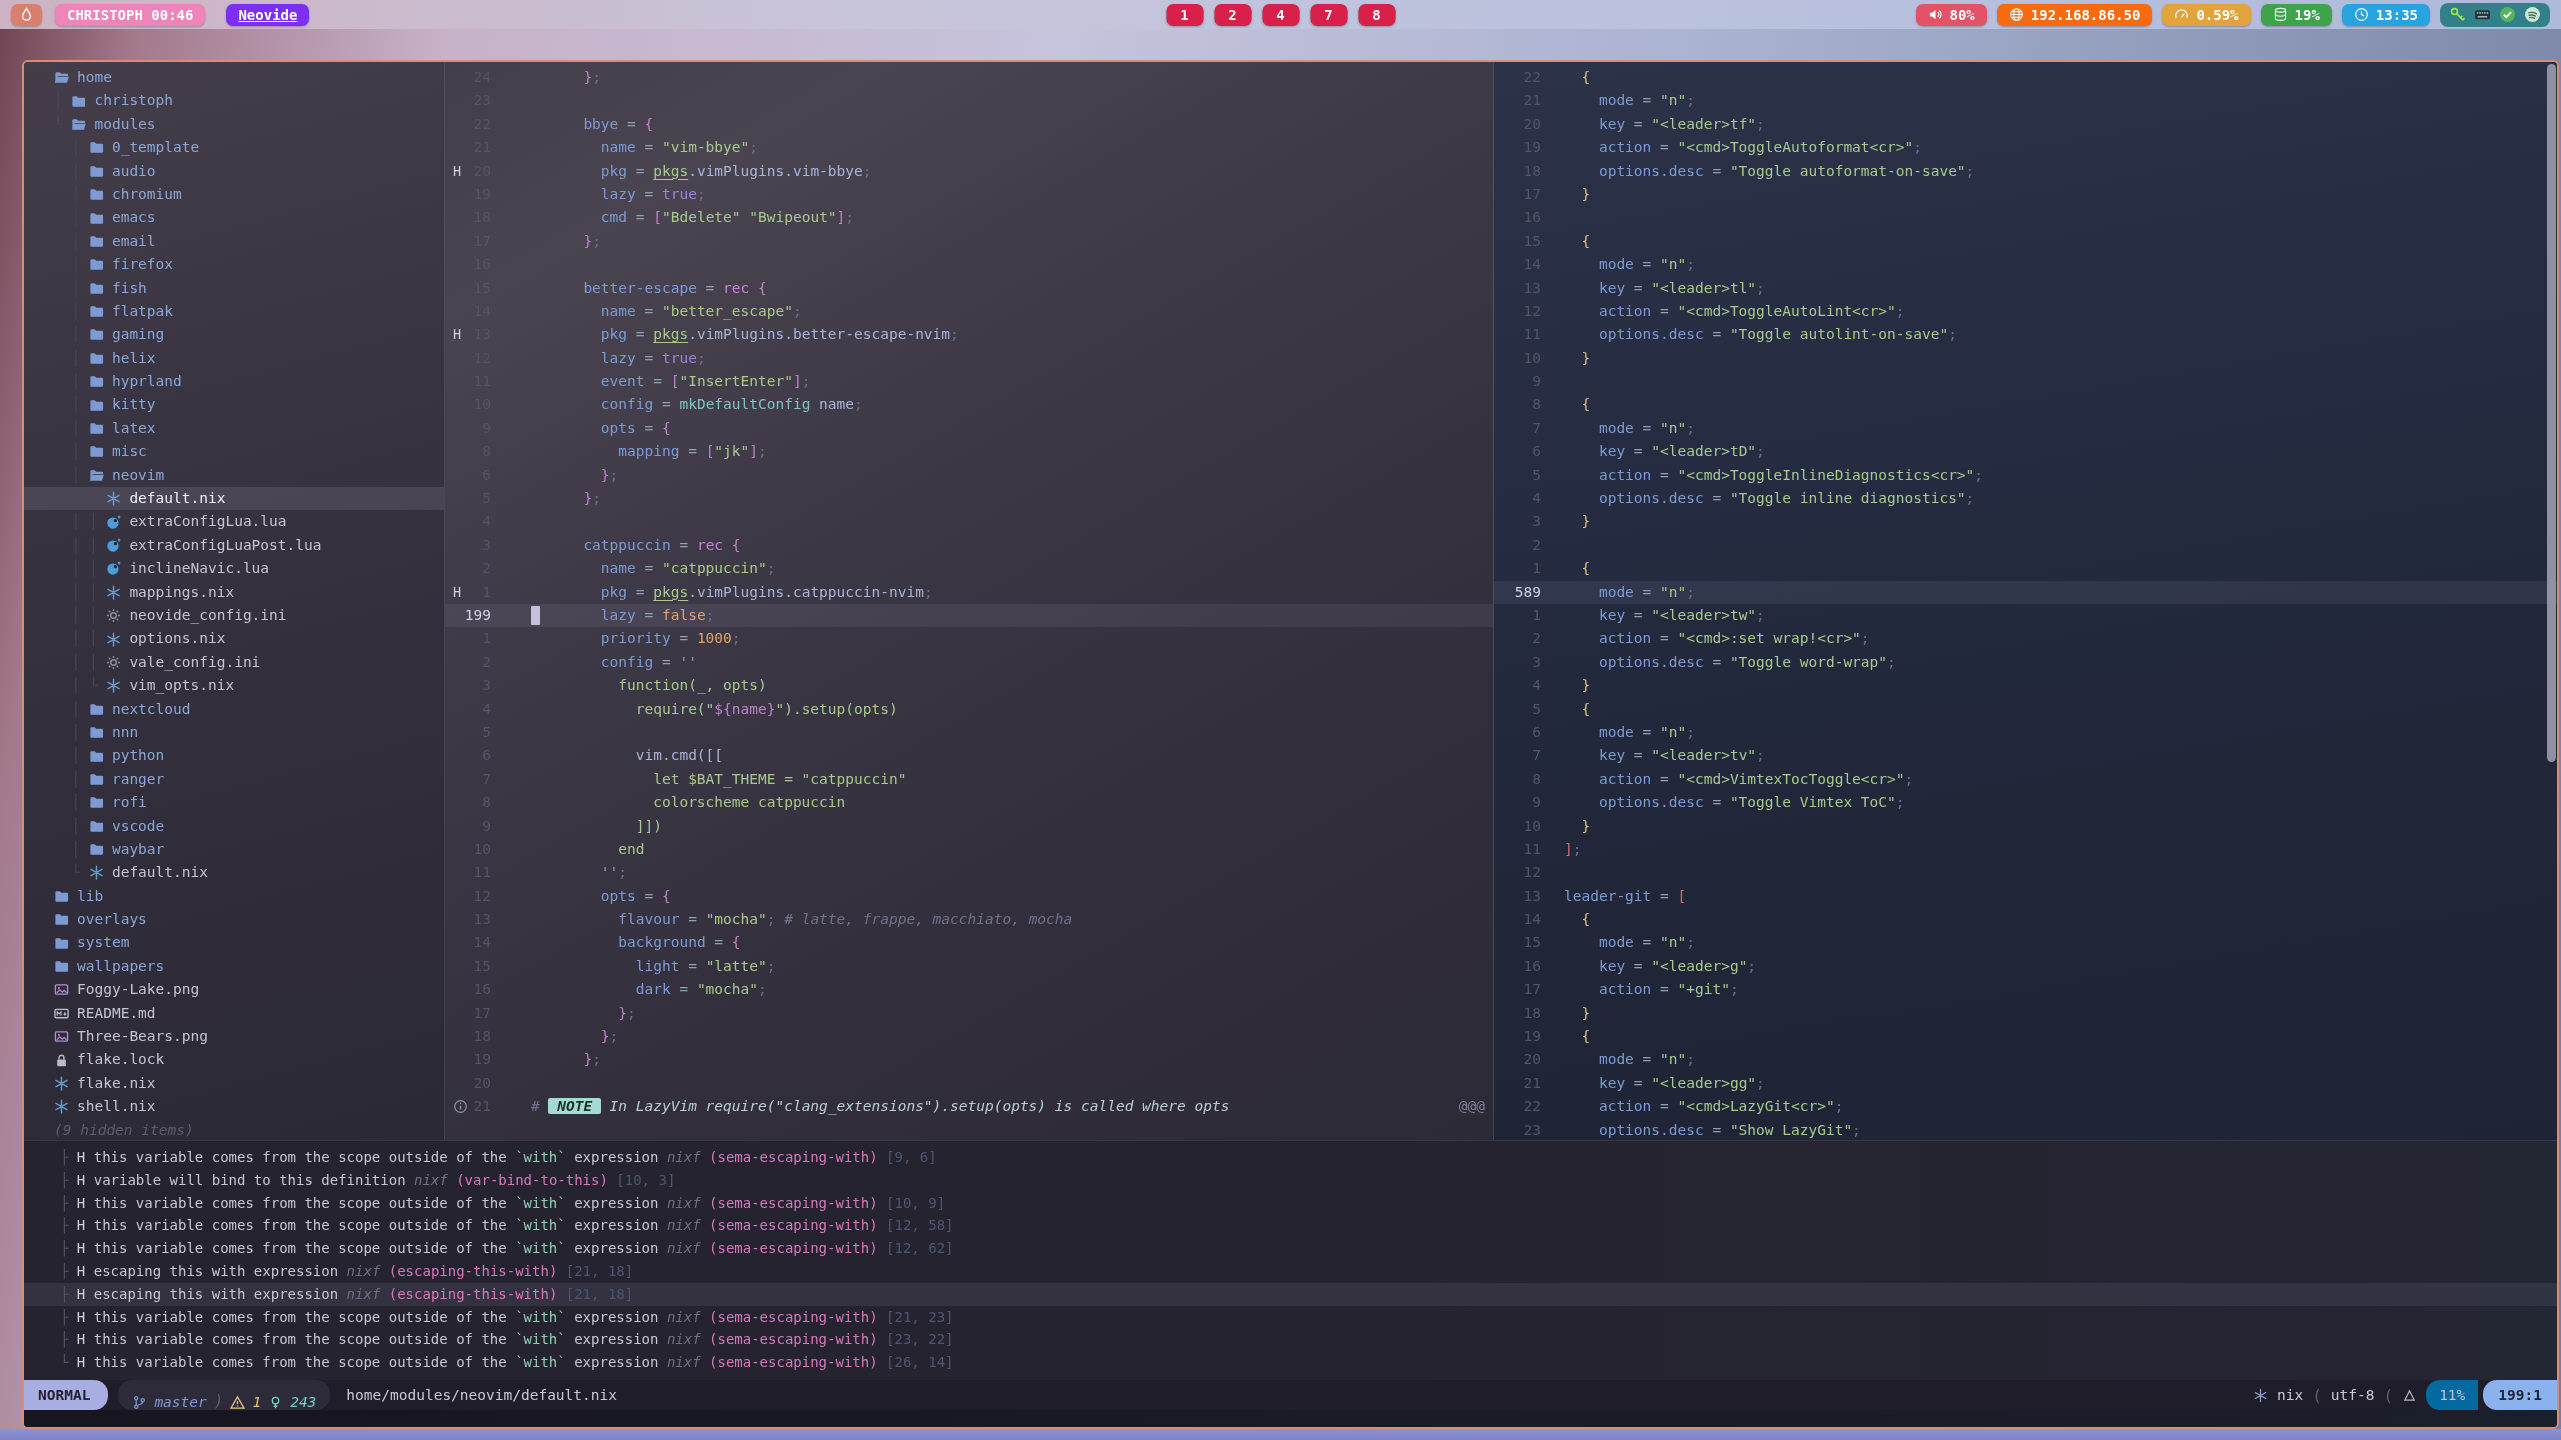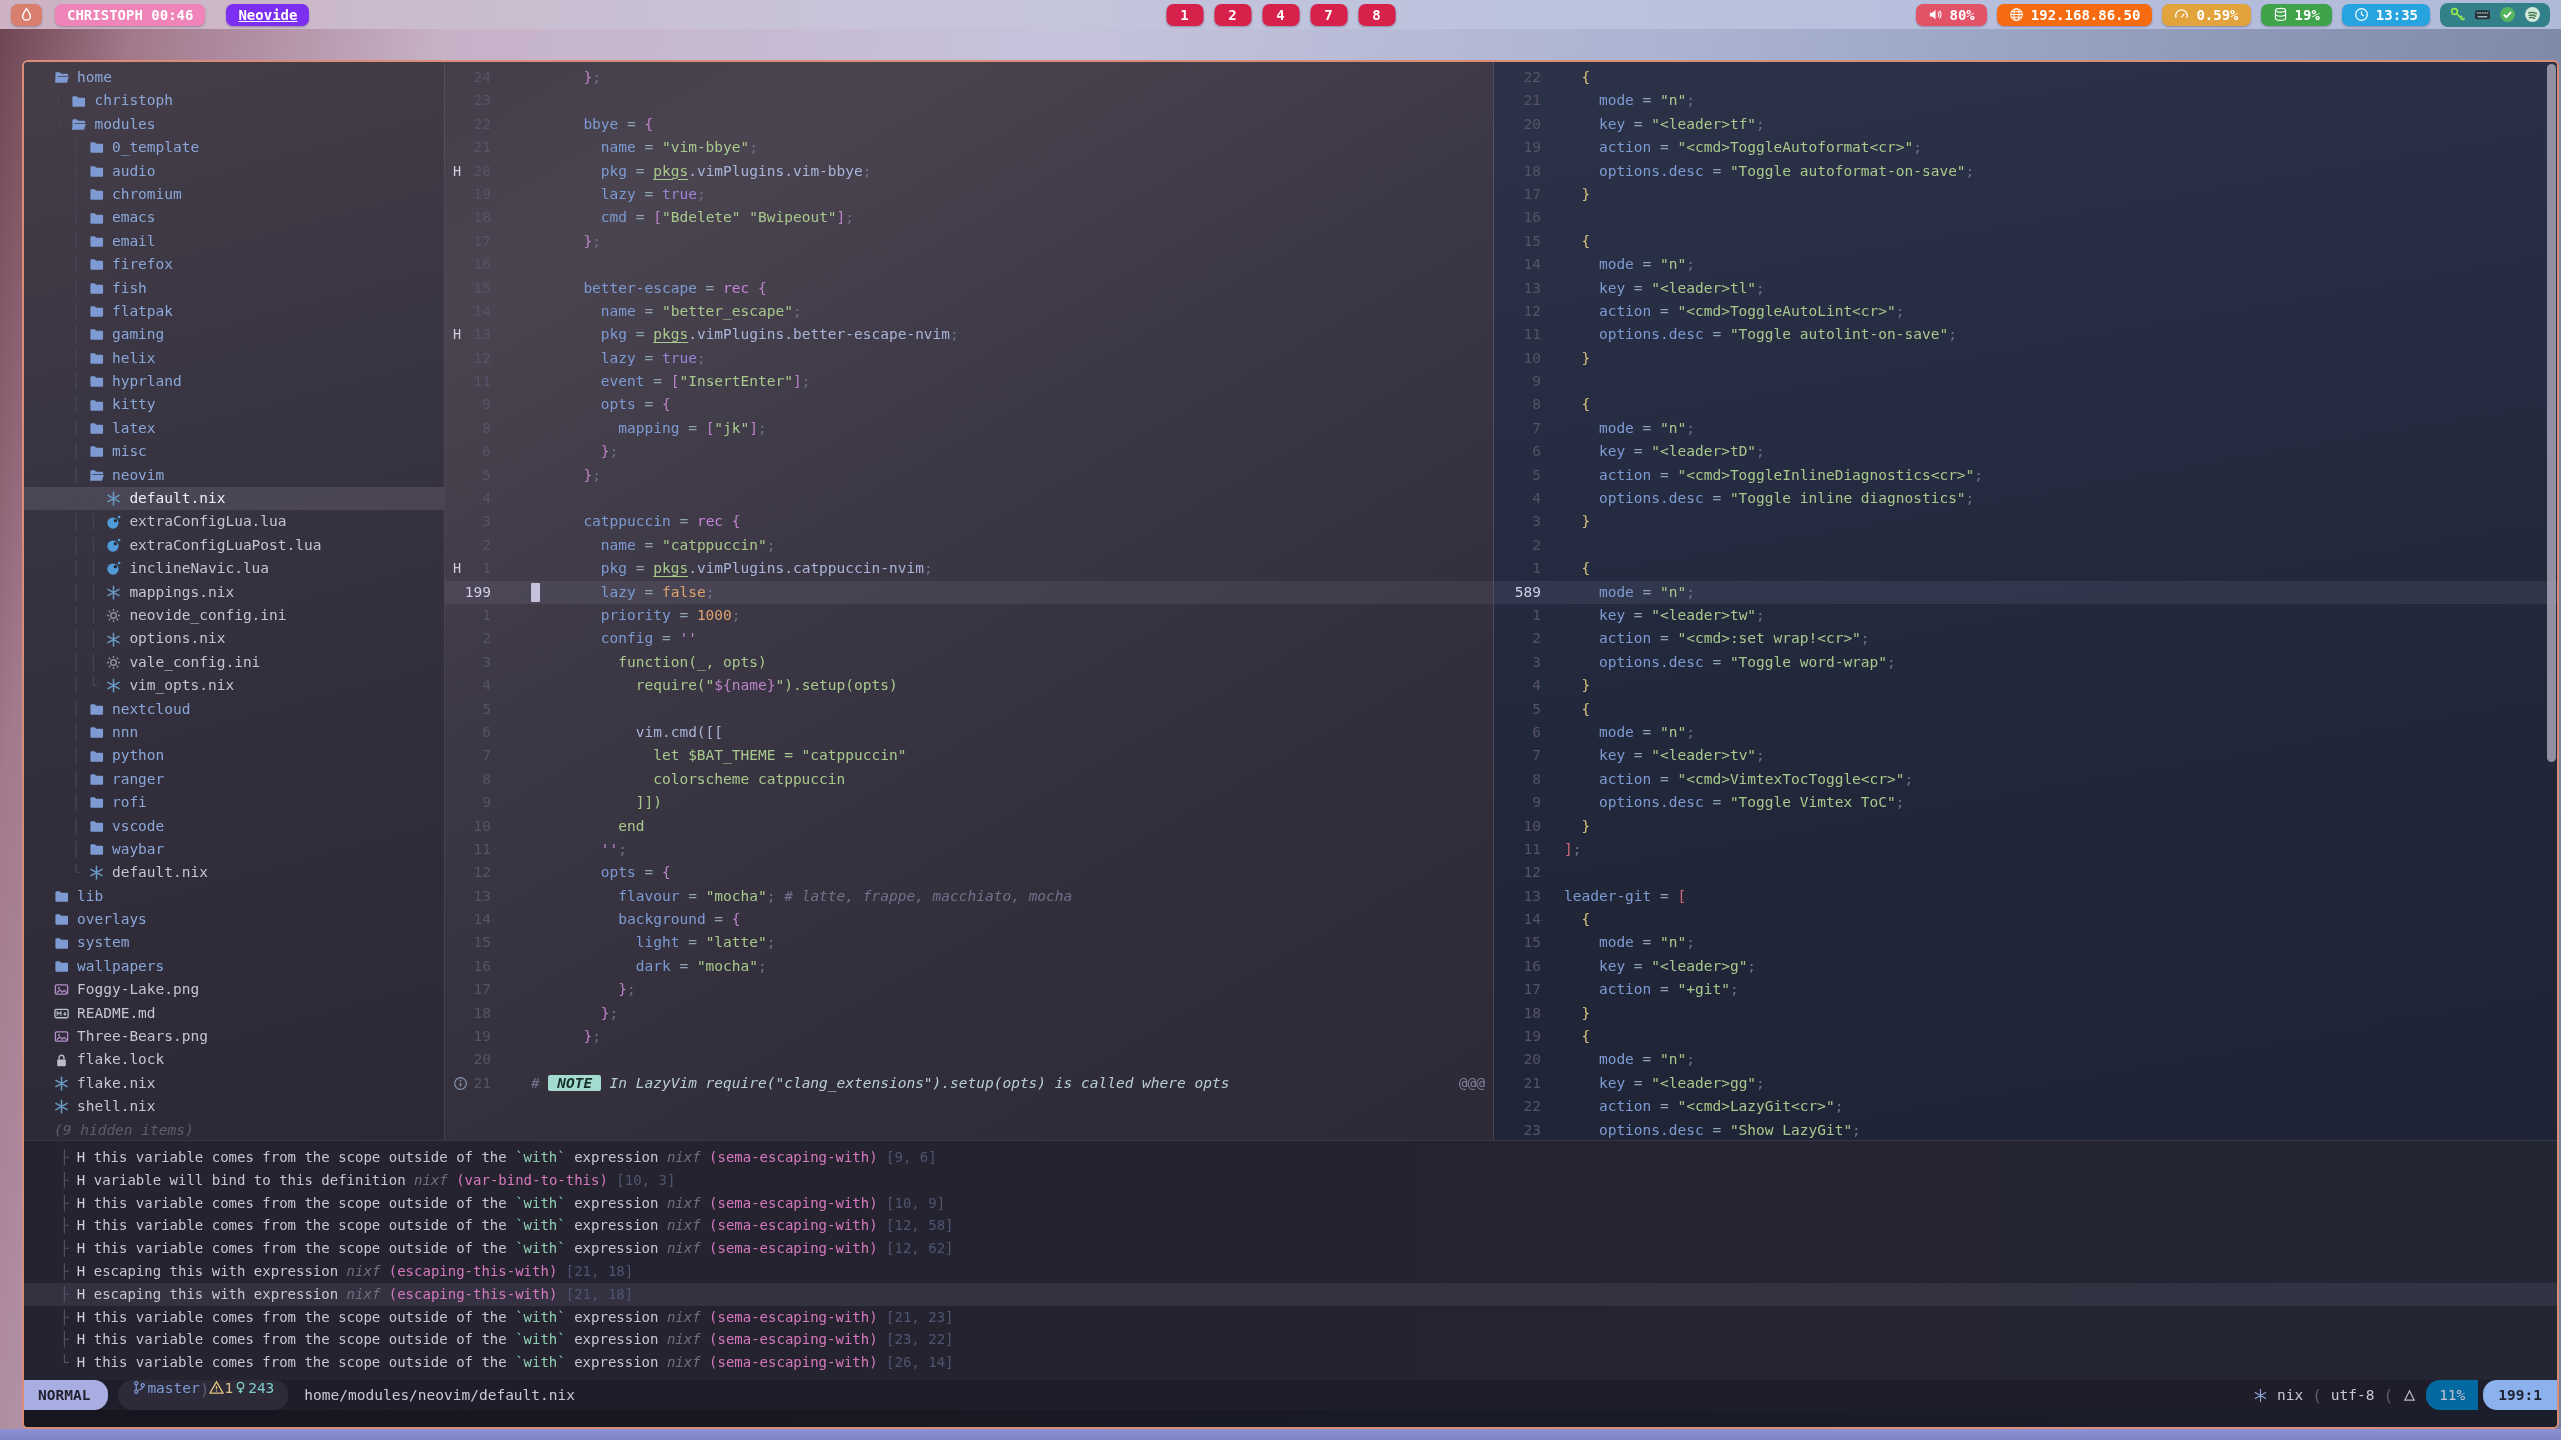--- a/index.html
+++ b/index.html
@@ -72,21 +72,21 @@
   
   #panel{height:234px;flex:none;background:linear-gradient(90deg,#262330 0%,#262330 55%,#232633 100%);
     padding-top:5px;border-top:1px solid rgba(130,122,150,.2);}
   .prow{height:22.8px;line-height:22.8px;white-space:pre;font-size:14px;padding-left:36px;}
   .prow .pg{color:#55516a;}
   .prow.cur{background:rgba(200,196,232,.09);}
   
   #statusbar{height:30px;flex:none;display:flex;align-items:center;background:#1f1d29;font-size:14.5px;}
   .sb-mode{height:30px;background:#a9aee2;color:#23212f;font-weight:bold;display:flex;align-items:center;
     padding:0 18px 0 14px;border-radius:0 14px 14px 0;}
-  .sb-git{height:30px;margin-left:10px;background:#2d2a3a;border-radius:14px;display:flex;align-items:flex-start;padding:0 14px;}
+  .sb-git{height:30px;margin-left:10px;background:#2d2a3a;border-radius:14px;display:flex;align-items:flex-end;gap:7px;padding:0 14px;font-style:italic;}
   .c-branch{color:#7d9bd2}.c-warn{color:#e0c27e}.c-hint{color:#7ccdc2}
   .sb-ico{width:15px;height:15px;display:inline-flex;}
   .sb-ico svg{width:100%;height:100%;}
   .sb-par{color:#5f5c70;font-size:16px;}
   .sb-path{margin-left:16px;color:#cbc8d6;}
   .sb-right{margin-left:auto;display:flex;align-items:center;gap:9px;}
   .sb-txt{color:#cbc8d6;}
   .c-snow{color:#8fa6d8}.c-delta{color:#b9b6c6}
   .sb-scroll{height:30px;background:#0369a1;display:flex;align-items:center;padding:0 13px;border-radius:14px 0 0 14px;color:#c3c0d0;}
   .sb-pos{height:30px;background:#8cb2ed;color:#1d2430;font-weight:bold;display:flex;align-items:center;
@@ -401,20 +401,21 @@
           <div class="crow"><span class="mk">H</span><span class="gut">20</span><span class="code"><span class="tk-d">        </span><span class="tk-id">pkg</span><span class="tk-op"> = </span><span class="tk-pk">pkgs</span><span class="tk-d2">.vimPlugins.vim-bbye</span><span class="tk-sc">;</span></span></div>
           <div class="crow"><span class="gut">19</span><span class="code"><span class="tk-d">        </span><span class="tk-id">lazy</span><span class="tk-op"> = </span><span class="tk-bt">true</span><span class="tk-sc">;</span></span></div>
           <div class="crow"><span class="gut">18</span><span class="code"><span class="tk-d">        </span><span class="tk-id">cmd</span><span class="tk-op"> = </span><span class="tk-pu">[</span><span class="tk-st">"Bdelete"</span><span class="tk-d"> </span><span class="tk-st">"Bwipeout"</span><span class="tk-pu">]</span><span class="tk-sc">;</span></span></div>
           <div class="crow"><span class="gut">17</span><span class="code"><span class="tk-d">      </span><span class="tk-pu">}</span><span class="tk-sc">;</span></span></div>
           <div class="crow"><span class="gut">16</span><span class="code"></span></div>
           <div class="crow"><span class="gut">15</span><span class="code"><span class="tk-d">      </span><span class="tk-id">better-escape</span><span class="tk-op"> = </span><span class="tk-kw">rec</span><span class="tk-d"> </span><span class="tk-pu">{</span></span></div>
           <div class="crow"><span class="gut">14</span><span class="code"><span class="tk-d">        </span><span class="tk-id">name</span><span class="tk-op"> = </span><span class="tk-st">"better_escape"</span><span class="tk-sc">;</span></span></div>
           <div class="crow"><span class="mk">H</span><span class="gut">13</span><span class="code"><span class="tk-d">        </span><span class="tk-id">pkg</span><span class="tk-op"> = </span><span class="tk-pk">pkgs</span><span class="tk-d2">.vimPlugins.better-escape-nvim</span><span class="tk-sc">;</span></span></div>
           <div class="crow"><span class="gut">12</span><span class="code"><span class="tk-d">        </span><span class="tk-id">lazy</span><span class="tk-op"> = </span><span class="tk-bt">true</span><span class="tk-sc">;</span></span></div>
           <div class="crow"><span class="gut">11</span><span class="code"><span class="tk-d">        </span><span class="tk-id">event</span><span class="tk-op"> = </span><span class="tk-pu">[</span><span class="tk-st">"InsertEnter"</span><span class="tk-pu">]</span><span class="tk-sc">;</span></span></div>
+          <div class="crow"><span class="gut">10</span><span class="code"><span class="tk-d">        </span><span class="tk-id">config</span><span class="tk-op"> = </span><span class="tk-fn">mkDefaultConfig</span><span class="tk-d2"> name</span><span class="tk-sc">;</span></span></div>
           <div class="crow"><span class="gut">9</span><span class="code"><span class="tk-d">        </span><span class="tk-id">opts</span><span class="tk-op"> = </span><span class="tk-pu">{</span></span></div>
           <div class="crow"><span class="gut">8</span><span class="code"><span class="tk-d">          </span><span class="tk-id">mapping</span><span class="tk-op"> = </span><span class="tk-pu">[</span><span class="tk-st">"jk"</span><span class="tk-pu">]</span><span class="tk-sc">;</span></span></div>
           <div class="crow"><span class="gut">6</span><span class="code"><span class="tk-d">        </span><span class="tk-pu">}</span><span class="tk-sc">;</span></span></div>
           <div class="crow"><span class="gut">5</span><span class="code"><span class="tk-d">      </span><span class="tk-pu">}</span><span class="tk-sc">;</span></span></div>
           <div class="crow"><span class="gut">4</span><span class="code"></span></div>
           <div class="crow"><span class="gut">3</span><span class="code"><span class="tk-d">      </span><span class="tk-id">catppuccin</span><span class="tk-op"> = </span><span class="tk-kw">rec</span><span class="tk-d"> </span><span class="tk-pu">{</span></span></div>
           <div class="crow"><span class="gut">2</span><span class="code"><span class="tk-d">        </span><span class="tk-id">name</span><span class="tk-op"> = </span><span class="tk-st">"catppuccin"</span><span class="tk-sc">;</span></span></div>
           <div class="crow"><span class="mk">H</span><span class="gut">1</span><span class="code"><span class="tk-d">        </span><span class="tk-id">pkg</span><span class="tk-op"> = </span><span class="tk-pk">pkgs</span><span class="tk-d2">.vimPlugins.catppuccin-nvim</span><span class="tk-sc">;</span></span></div>
           <div class="crow cur"><span class="gut">199</span><span class="code"><span class="tk-d">        </span><span class="tk-id">lazy</span><span class="tk-op"> = </span><span class="tk-nm">false</span><span class="tk-sc">;</span></span><span class="cursor"></span></div>
           <div class="crow"><span class="gut">1</span><span class="code"><span class="tk-d">        </span><span class="tk-id">priority</span><span class="tk-op"> = </span><span class="tk-nm">1000</span><span class="tk-sc">;</span></span></div>

